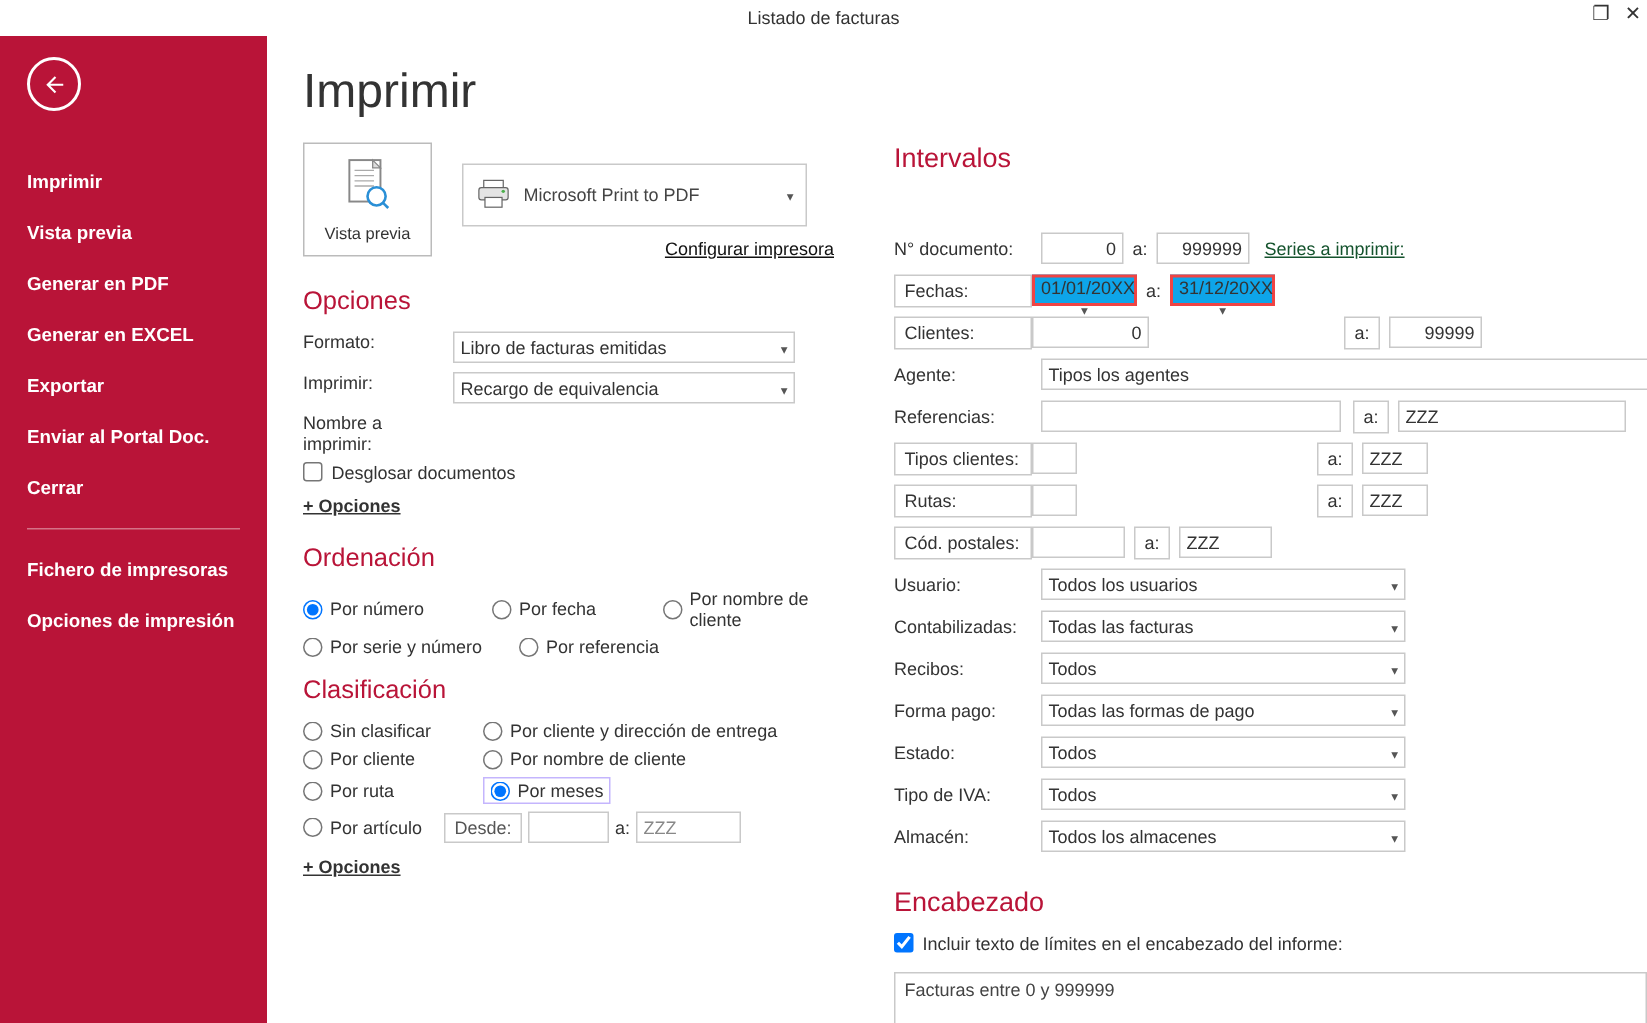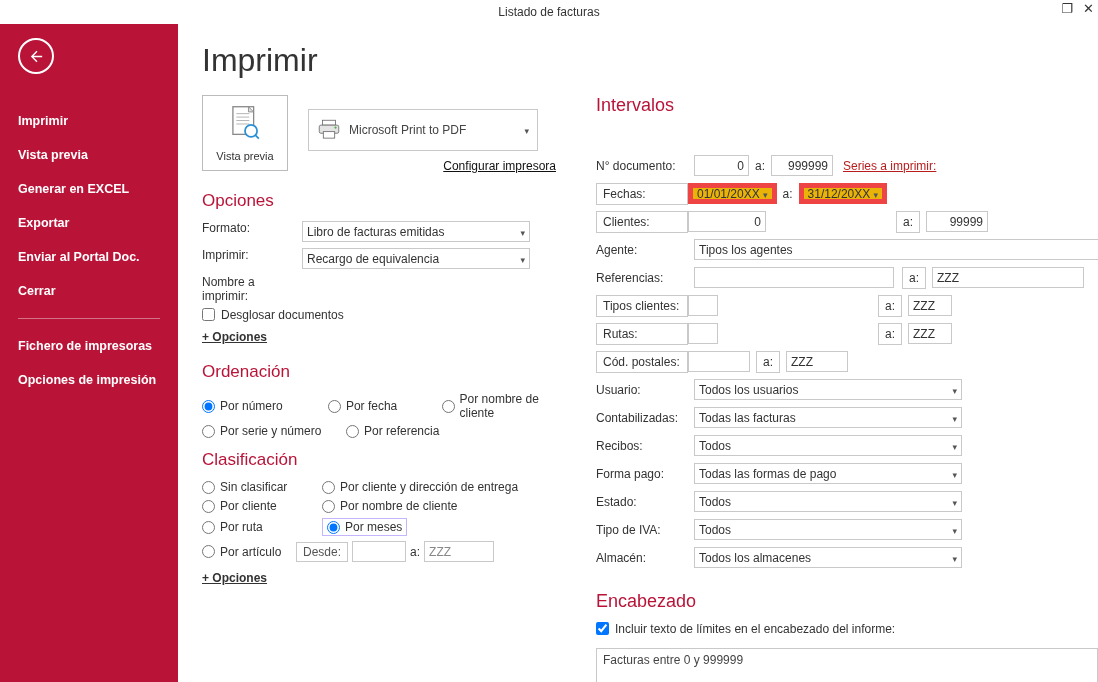--- a/index.html
+++ b/index.html
@@ -69,29 +69,29 @@
   .int-row { display: flex; align-items: center; margin-bottom: 5px; min-height: 23px; }
   .int-row .ilab { width: 98px; font-size: 12px; }
   .int-row .ilab.btn { border: 1px solid #c9c9c9; height: 22px; display: flex; align-items: center; padding: 0 6px; width: 92px; cursor: pointer; }
   .int-row .a { font-size: 12px; margin: 0 6px; }
   .inp.num { text-align: right; }
   .inp.w55 { width: 55px; }
   .inp.w62 { width: 62px; }
   .inp.w78 { width: 78px; }
   .inp.w30 { width: 30px; }
   .inp.w150 { width: 152px; }
-  .date-sel { display: flex; align-items: center; border: 5px solid #ef4444; height: 21px; background: #eab308; cursor: pointer;}
+  .date-sel { display: flex; align-items: center; border: 2px solid #ef4444; height: 21px; background: #0ea5e9; cursor: pointer; flex-direction: column;}
   .date-sel .dtext { padding: 0 4px; font-size: 12px; width: 66px; }
   .date-sel .arrow::after { content: "▾"; font-size: 9px; color: #555; padding: 0 4px; }
   .abtn { border: 1px solid #c9c9c9; height: 22px; display: flex; align-items: center; justify-content: center; padding: 0 6px; font-size: 12px; cursor: pointer; background: #fff; }
-  .series-link { color: #b91c1c; text-decoration: underline; font-size: 12px; margin-left: 10px; cursor: pointer; }
+  .series-link { color: #14532d; text-decoration: underline; font-size: 12px; margin-left: 10px; cursor: pointer; }
 
   .rsel { display: flex; align-items: center; justify-content: space-between; border: 1px solid #c9c9c9; height: 21px; background: #fff; font-size: 12px; padding: 0 4px; cursor: pointer; }
   .rsel .arrow::after { content: "▾"; font-size: 9px; color: #555; padding-left: 6px; }
-  .rsel.w220 { width: 268px; }
+  .rsel.w220 { width: 243px; }
   .rsel.wfull { width: 430px; }
 
   .enc-ta { width: 502px; height: 56px; border: 1px solid #c9c9c9; padding: 4px 6px; font-size: 12px; font-family: inherit; resize: none; overflow-y: scroll; margin-top: 8px; color: #444; }
 </style>
 </head>
 <body>
 
 <div class="titlebar">
   <span class="title">Listado de facturas</span>
   <div class="win-controls">
@@ -102,20 +102,21 @@
 
 <div class="sidebar">
   <div class="back-circle">
     <svg viewBox="0 0 24 24">
         <path d="M20 11H7.8l5.6-5.6L12 4l-8 8 8 8 1.4-1.4L7.8 13H20z"></path>
       </svg>
   </div>
   <div class="menu">
     <a>Imprimir</a>
     <a>Vista previa</a>
+    <a>Generar en PDF</a>
     <a>Generar en EXCEL</a>
     <a>Exportar</a>
     <a>Enviar al Portal Doc.</a>
     <a>Cerrar</a>
     <hr>
     <a>Fichero de impresoras</a>
     <a>Opciones de impresión</a>
   </div>
 </div>
 

